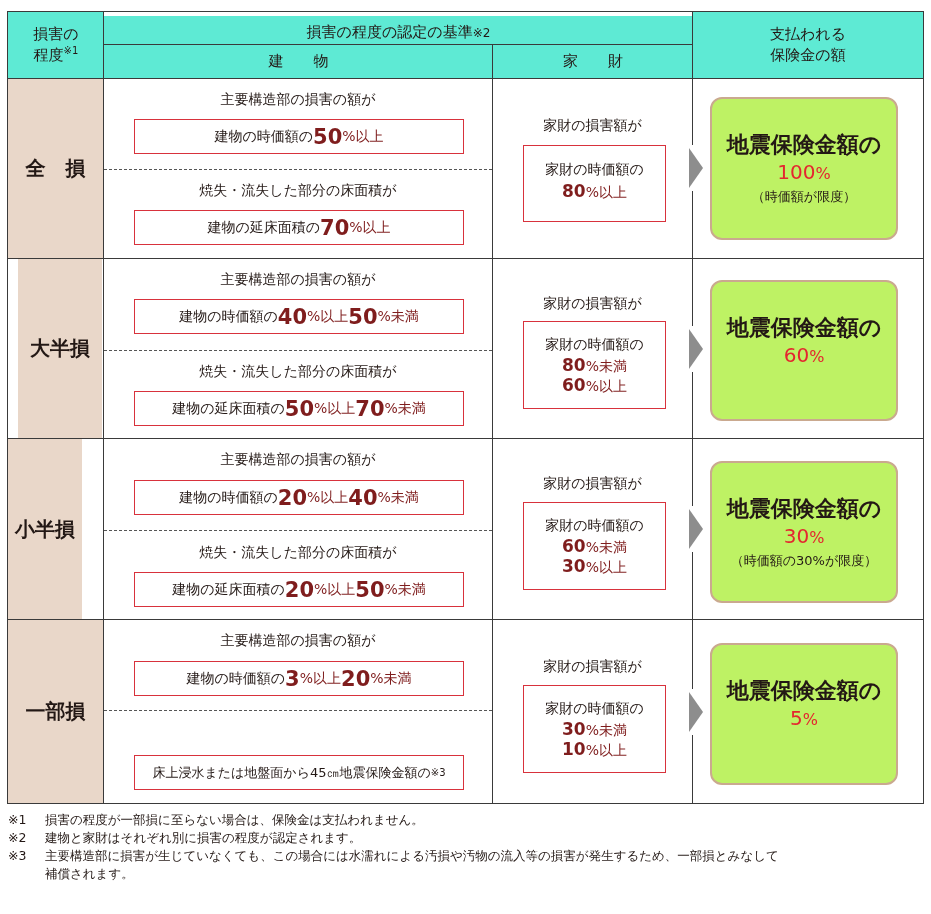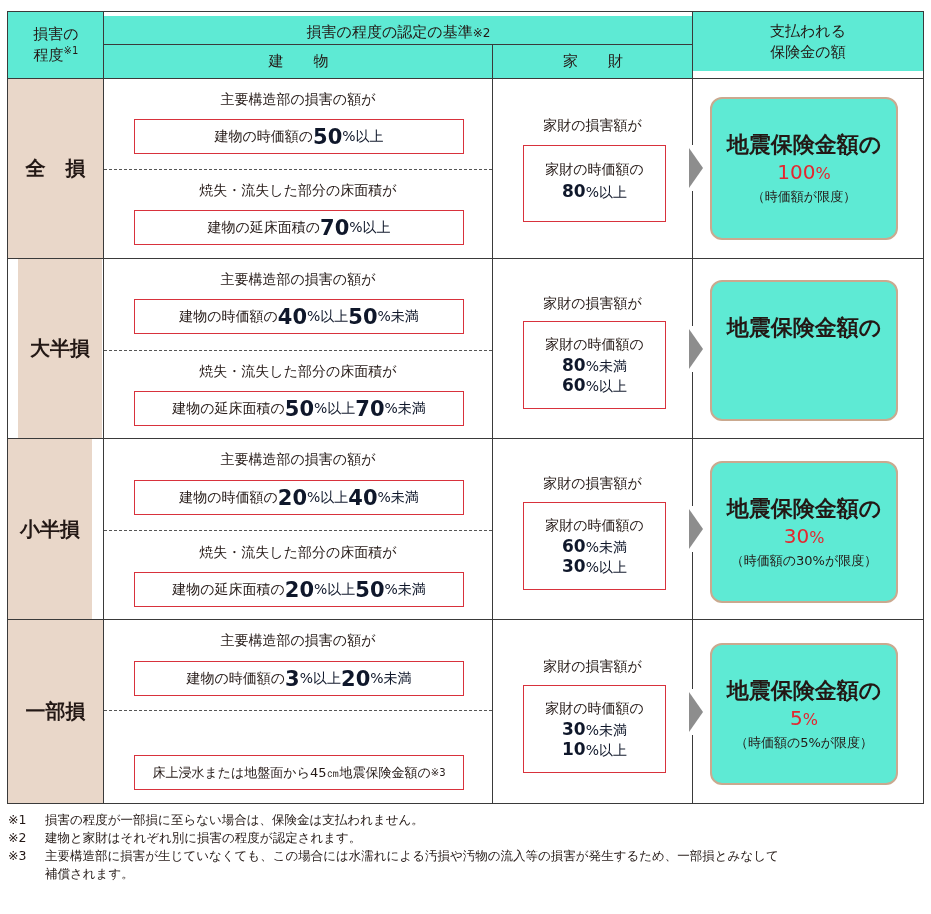--- a/index.html
+++ b/index.html
@@ -11,32 +11,32 @@
   .hdr { background: #5eead4; display: flex; align-items: center; justify-content: center;
          text-align: center; font-size: 15px; line-height: 21px; }
   .vline { position: absolute; width: 1px; background: #3a3a3a; }
   .hline { position: absolute; height: 1px; background: #3a3a3a; }
   .left { background: #e9d7c9; display: flex; align-items: center; justify-content: center;
           font-size: 20px; font-weight: bold; }
   .sup { font-size: 10px; vertical-align: super; line-height: 0; }
   .lbl { position: absolute; left: 0; width: 100%; text-align: center; font-size: 14px; }
   .rbox { position: absolute; border: 1px solid #d8323c; background: #fff; box-sizing: border-box;
           display: flex; align-items: center; justify-content: center; font-size: 14px; white-space: nowrap; }
-  .red { color: #0f172a; }
+  .red { color: #7f1d1d; }
   .big { font-size: 21px; font-weight: bold; }
   .pct { font-size: 13px; }
   .dash { position: absolute; left: 0; width: 100%; border-top: 1px dashed #555; height: 0; }
   .hbox { position: absolute; border: 1px solid #d8323c; box-sizing: border-box; background: #fff;
           text-align: center; font-size: 14px; line-height: 20px; }
   .hbox .red { font-size: 17px; font-weight: bold; line-height: 19px; }
   .hbox .red .pct { font-weight: normal; font-size: 14px; }
   .arrow { position: absolute; width: 0; height: 0; border-top: 20px solid transparent;
            border-bottom: 20px solid transparent; border-left: 14px solid #8d8d8d; }
   .arrow-gap { position: absolute; width: 5px; background: #fff; }
-  .pay { position: absolute; background: #5eead4; border: 2px solid #caa98f; border-radius: 12px;
+  .pay { position: absolute; background: #bef264; border: 2px solid #caa98f; border-radius: 12px;
          box-sizing: border-box; text-align: center; }
   .pay .t1 { font-size: 22px; font-weight: bold; margin-top: 32px; line-height: 28px; }
   .pay .t2 { font-size: 20px; font-weight: normal; color: #e4262f; line-height: 26px; }
   .pay .t2 .pct { font-size: 16px; }
   .pay .t3 { font-size: 13px; line-height: 20px; }
   .notes { position: absolute; left: 8px; top: 811px; font-size: 12.5px; line-height: 18px; }
   .note { display: flex; }
   .note .k { width: 37px; flex: none; }
 </style>
 </head>
@@ -46,21 +46,21 @@
 
   <div class="cell hdr" style="left:0;top:0;width:96px;height:66px;white-space:pre-line;">
     <span><span>損害の
 程度</span><span class="sup">※1</span></span>
   </div>
   <div class="cell hdr" style="left:96px;top:4px;width:589px;height:33px;">
     <span><span>損害の程度の認定の基準</span><span class="sup" style="font-size:12px;vertical-align:baseline">※2</span></span>
   </div>
   <div class="cell hdr" style="left:96px;top:33px;width:389px;height:33px;white-space:pre;">建　　物</div>
   <div class="cell hdr" style="left:485px;top:33px;width:200px;height:33px;white-space:pre;">家　　財</div>
-  <div class="cell hdr" style="left:685px;top:0;width:230px;height:59px;white-space:pre-line;">支払われる
+  <div class="cell hdr" style="left:685px;top:0;width:230px;height:66px;white-space:pre-line;">支払われる
 保険金の額</div>
 
   <div class="vline" style="left:95px;top:0;height:791px;"></div>
   <div class="vline" style="left:484px;top:33px;height:758px;"></div>
   <div class="vline" style="left:684px;top:0;height:791px;"></div>
   <div class="hline" style="left:96px;top:32px;width:589px;"></div>
   <div class="hline" style="left:0;top:66px;width:915px;"></div>
   <div class="hline" style="left:0;top:246px;width:915px;"></div>
   <div class="hline" style="left:0;top:426px;width:915px;"></div>
   <div class="hline" style="left:0;top:607px;width:915px;"></div>
@@ -121,23 +121,24 @@
     <div class="hbox" style="left:30px;top:62px;width:143px;height:88px;padding-top:12px;">
       <div>家財の時価額の</div>
       <div class="red" style="margin-top:2px"><span>80</span><span class="pct">%未満</span></div>
       <div class="red"><span>60</span><span class="pct">%以上</span></div>
     </div>
   </div>
   <div class="arrow-gap" style="left:682px;top:314px;height:46px;"></div>
   <div class="arrow" style="left:681px;top:317px;"></div>
   <div class="pay" style="left:702px;top:268px;width:188px;height:141px;">
     <div class="t1">地震保険金額の</div>
-  </div>
-
-  <div class="cell left" style="left:0;top:427px;width:84px;height:180px;">小半損</div>
+    <div class="t2"><span>60</span><span class="pct">%</span></div>
+  </div>
+
+  <div class="cell left" style="left:0;top:427px;width:74px;height:180px;">小半損</div>
   <div class="cell" style="left:96px;top:427px;width:388px;height:180px;">
     <div class="lbl" style="top:12px">主要構造部の損害の額が</div>
     <div class="rbox" style="left:30px;top:41px;width:330px;height:35px;">
       <span>建物の時価額の</span>
         <span class="red big">20</span>
         <span class="red">%以上</span>
         <span class="red big">40</span>
         <span class="red">%未満</span>
     </div>
     <div class="dash" style="top:91px"></div>
@@ -188,21 +189,20 @@
       <div>家財の時価額の</div>
       <div class="red" style="margin-top:2px"><span>30</span><span class="pct">%未満</span></div>
       <div class="red"><span>10</span><span class="pct">%以上</span></div>
     </div>
   </div>
   <div class="arrow-gap" style="left:682px;top:677px;height:46px;"></div>
   <div class="arrow" style="left:681px;top:680px;"></div>
   <div class="pay" style="left:702px;top:631px;width:188px;height:142px;">
     <div class="t1">地震保険金額の</div>
     <div class="t2"><span>5</span><span class="pct">%</span></div>
-    <div class="t3">（時価額の5%が限度）</div>
   </div>
 </div>
 
 <div class="notes">
   <div class="note">
       <span class="k">※1</span>
       <span>損害の程度が一部損に至らない場合は、保険金は支払われません。</span>
     </div>
   <div class="note">
       <span class="k">※2</span>

